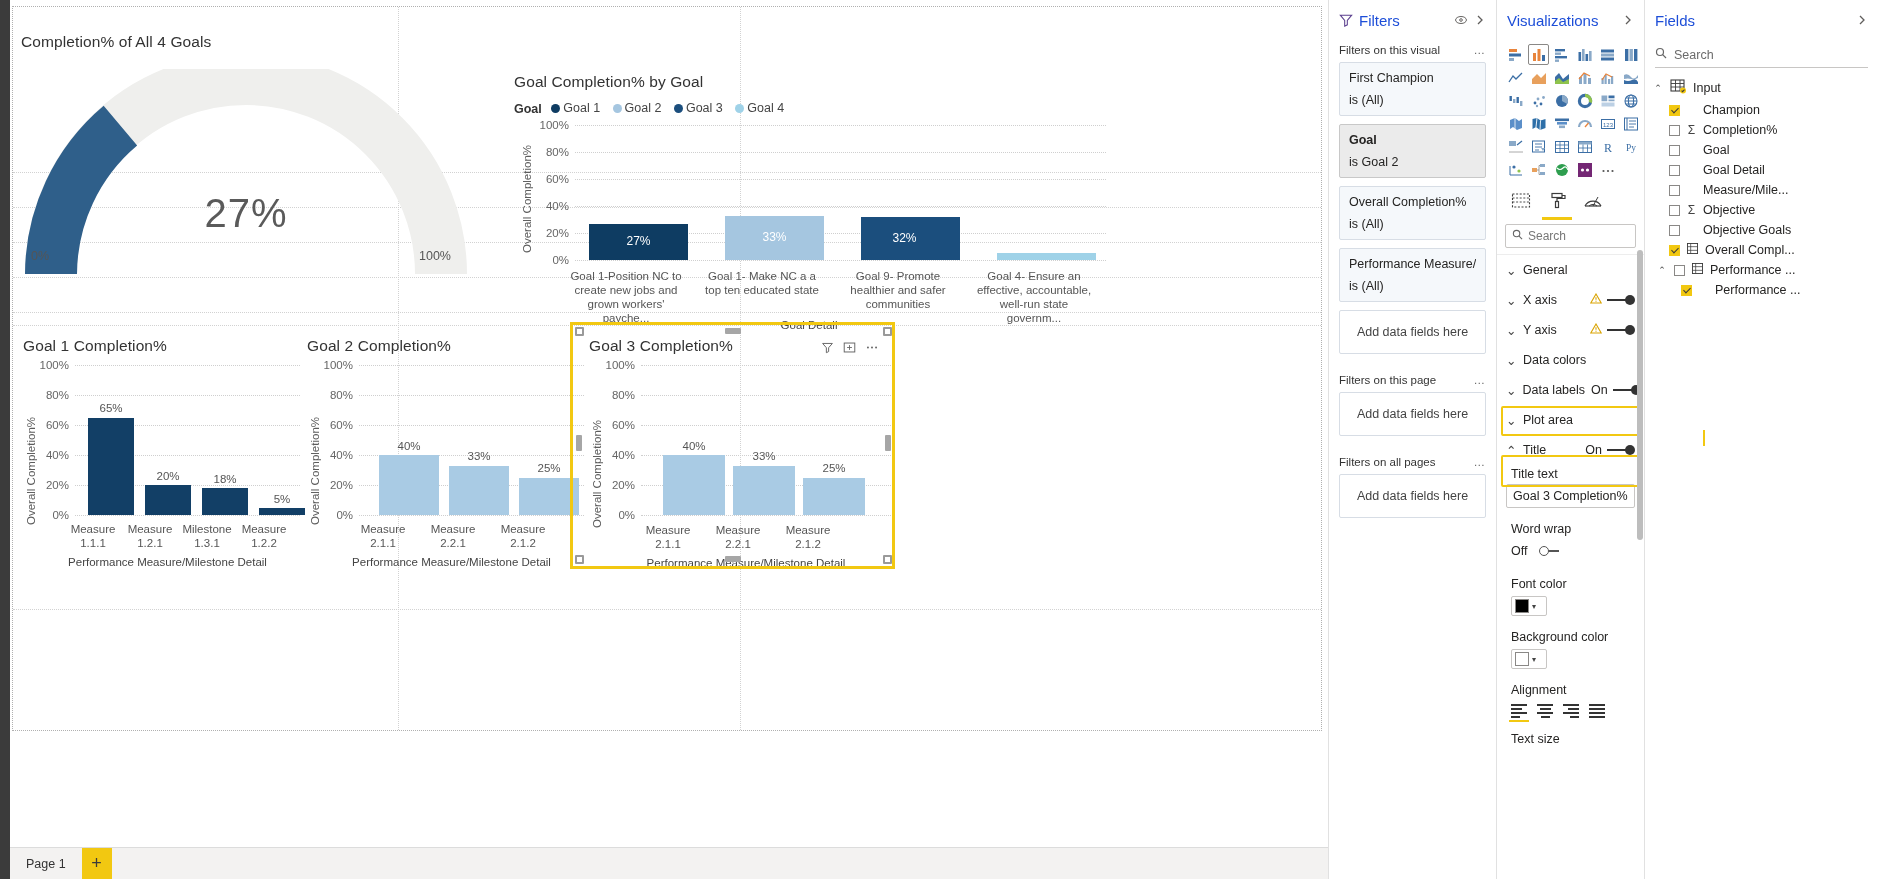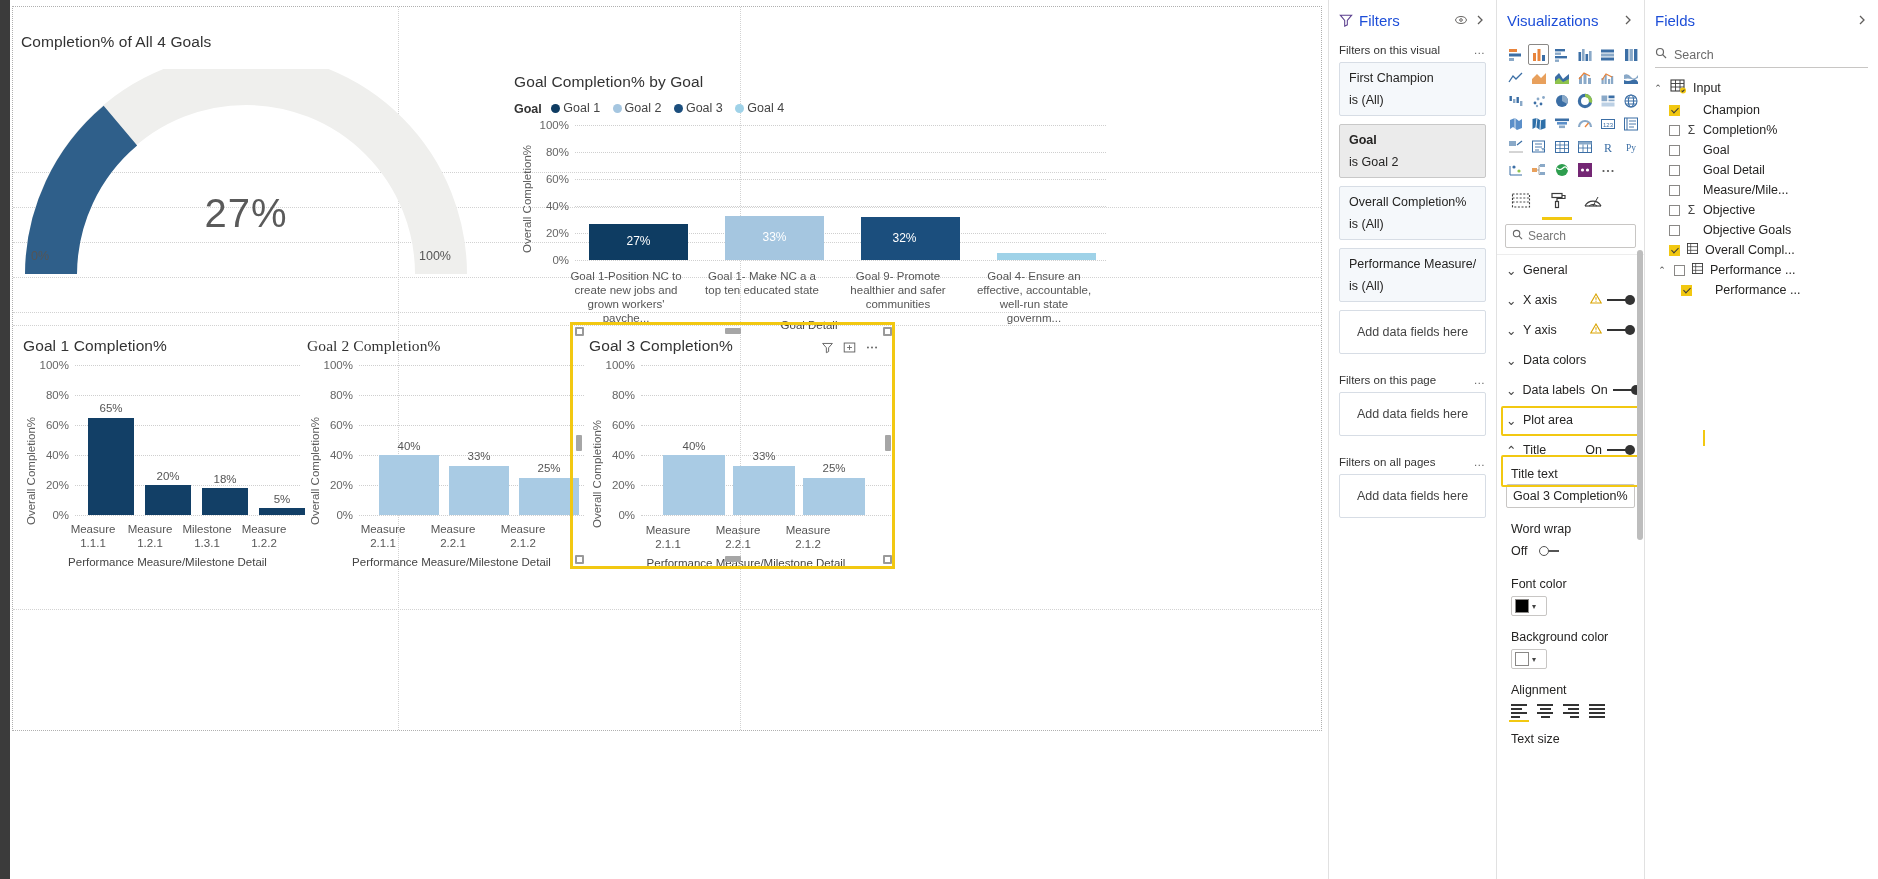--- a/index.html
+++ b/index.html
@@ -354,21 +354,21 @@
 
         <div class="cat-label" style="left:46px;  top:185px; width:56px;">Measure 1.1.1</div>
         <div class="cat-label" style="left:103px; top:185px; width:56px;">Measure 1.2.1</div>
         <div class="cat-label" style="left:160px; top:185px; width:56px;">Milestone 1.3.1</div>
         <div class="cat-label" style="left:217px; top:185px; width:56px;">Measure 1.2.2</div>
 
         <div class="axis-title-x" style="left:16px; top:219px; width:265px;">Performance Measure/Milestone Detail</div>
       </div>
 
       <div class="visual" style="left:290px; top:322px; width:285px; height:230px;">
-        <div class="visual-title" style="position:absolute;left:4px;top:0;font-family:Liberation Serif, serif;">Goal 2 Completion%</div>
+        <div class="visual-title" style="position:absolute;left:4px;top:0;">Goal 2 Completion%</div>
         <div class="axis-title-y" style="left:6px; top:188px;">Overall Completion%</div>
 
         <div style="position:absolute; left:16px; top:28px; width:265px; height:150px;">
           <div style="position:absolute; left:0; top:0; width:34px; height:150px;">
             <div class="ytick" style="top:0px">100%</div>
             <div class="ytick" style="top:30px">80%</div>
             <div class="ytick" style="top:60px">60%</div>
             <div class="ytick" style="top:90px">40%</div>
             <div class="ytick" style="top:120px">20%</div>
             <div class="ytick" style="top:150px">0%</div>
@@ -464,20 +464,24 @@
       <div class="corner" style="left:562px; top:320px;"></div>
       <div class="corner" style="left:870px; top:320px;"></div>
       <div class="corner" style="left:562px; top:548px;"></div>
       <div class="corner" style="left:870px; top:548px;"></div>
       <div class="handle" style="left:563px; top:428px;"></div>
       <div class="handle" style="left:872px; top:428px;"></div>
       <div class="handle h" style="left:712px; top:321px;"></div>
       <div class="handle h" style="left:712px; top:549px;"></div>
     </div>
 
+    <div class="tabbar">
+      <div class="tab-page">Page 1</div>
+      <div class="tab-add">+</div>
+    </div>
   </div>
 
   <div class="pane filters-pane">
     <div class="pane-header">
       <span class="pane-ico">
         <svg width="14" height="14" viewBox="0 0 16 16">
             <path d="M1.5 2.5h13l-5 6v5l-3 1.5V8.5z" fill="none" stroke="#5b3f8e" stroke-width="1.2"></path>
           </svg>
       </span>
       <span class="pane-title">Filters</span>

